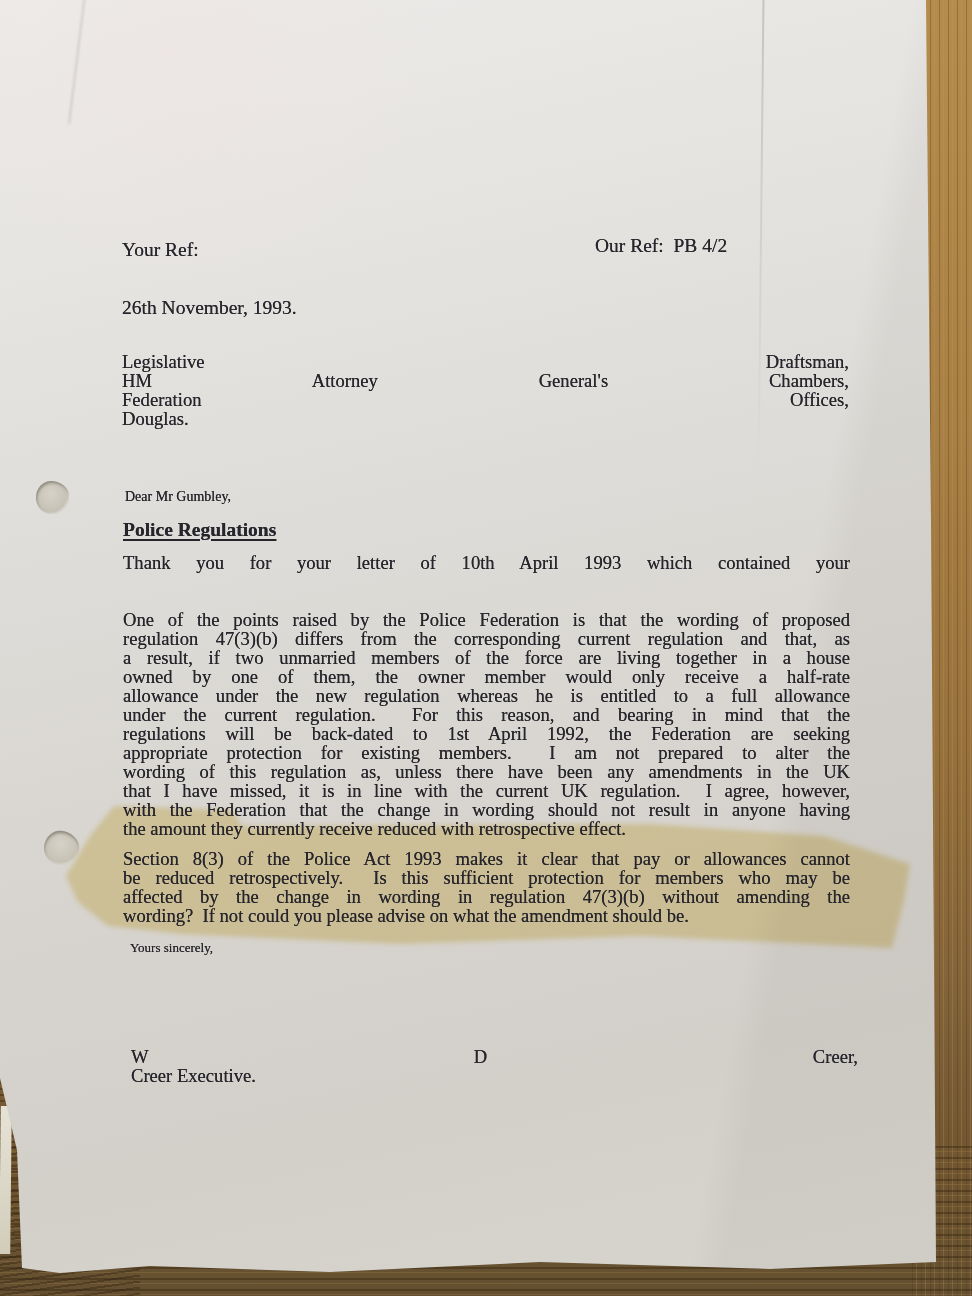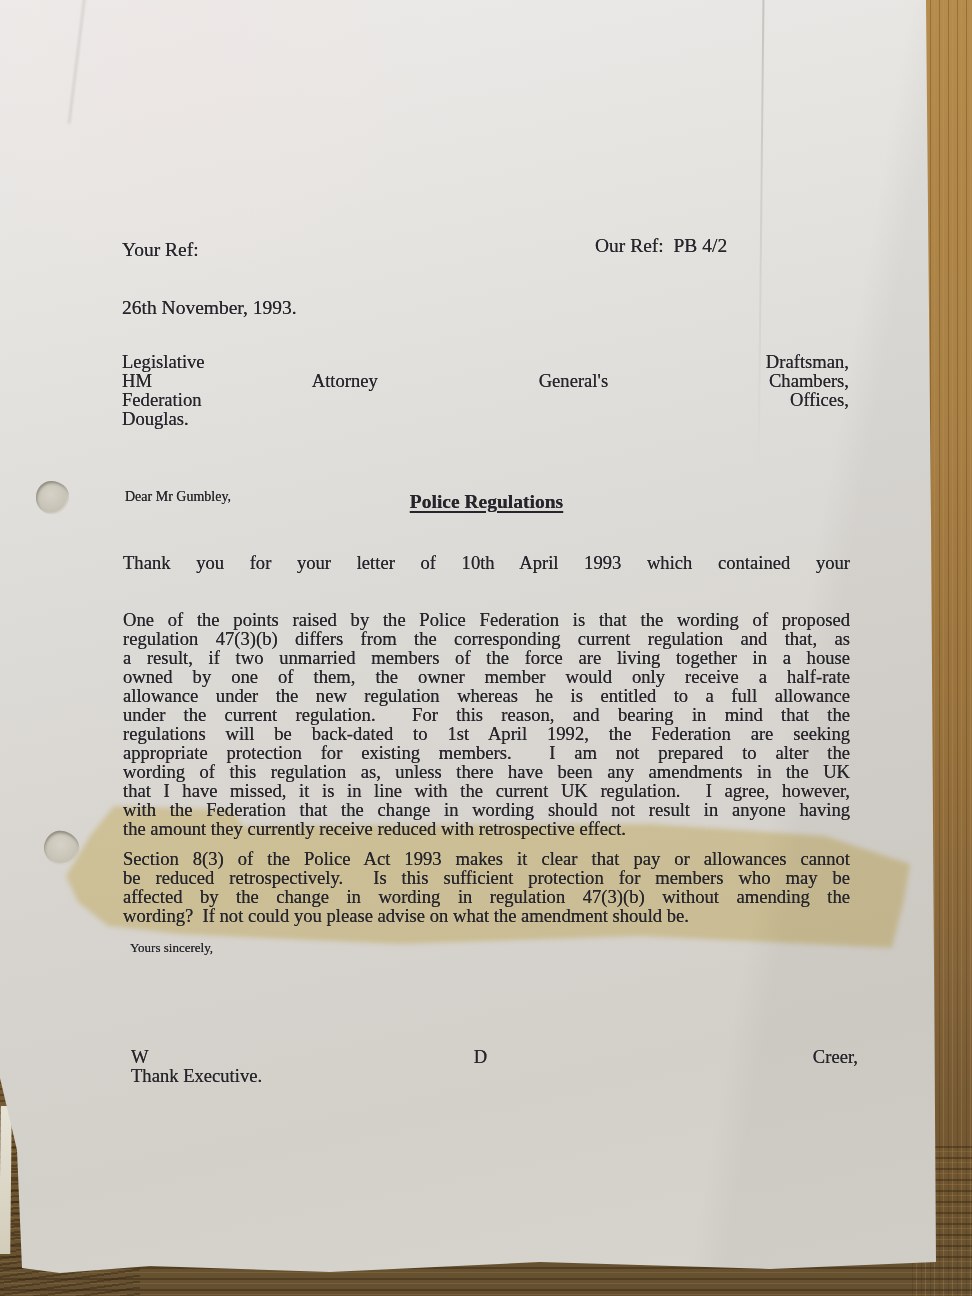--- a/index.html
+++ b/index.html
@@ -114,25 +114,25 @@
 
   <div class="txt refs" style="left:122px;top:240px;">Your Ref:</div>
   <div class="txt refs" style="left:595px;top:236px;">Our Ref:  PB 4/2</div>
 
   <div class="txt" style="left:122px;top:298px;font-size:19.5px;text-align:right;">26th November, 1993.</div>
 
   <div class="txt block" style="left:122px;top:352px;"><div class="jline">Legislative Draftsman,</div><div class="jline">HM Attorney General's Chambers,</div><div class="jline">Federation Offices,</div><div class="jline lastline">Douglas.</div></div>
 
   <div class="txt" style="left:125px;top:459px;font-size:14px;margin-top:28px;">Dear Mr Gumbley,</div>
 
-  <div class="txt subject" style="left:123px;top:492px;width:727px;text-align:center;">Police Regulations</div>
+  <div class="txt subject" style="left:123px;top:520px;width:727px;">Police Regulations</div>
 
   <div class="txt block" style="left:123px;top:553px;"><div class="jline">Thank you for your letter of 10th April 1993 which contained your</div></div>
 
   <div class="txt block" style="left:123px;top:610px;"><div class="jline">One of the points raised by the Police Federation is that the wording of proposed</div><div class="jline">regulation 47(3)(b) differs from the corresponding current regulation and that, as</div><div class="jline">a result, if two unmarried members of the force are living together in a house</div><div class="jline">owned by one of them, the owner member would only receive a half-rate</div><div class="jline">allowance under the new regulation whereas he is entitled to a full allowance</div><div class="jline">under the current regulation.  For this reason, and bearing in mind that the</div><div class="jline">regulations will be back-dated to 1st April 1992, the Federation are seeking</div><div class="jline">appropriate protection for existing members.  I am not prepared to alter the</div><div class="jline">wording of this regulation as, unless there have been any amendments in the UK</div><div class="jline">that I have missed, it is in line with the current UK regulation.  I agree, however,</div><div class="jline">with the Federation that the change in wording should not result in anyone having</div><div class="jline lastline">the amount they currently receive reduced with retrospective effect.</div></div>
 
   <div class="txt block" style="left:123px;top:849px;"><div class="jline">Section 8(3) of the Police Act 1993 makes it clear that pay or allowances cannot</div><div class="jline">be reduced retrospectively.  Is this sufficient protection for members who may be</div><div class="jline">affected by the change in wording in regulation 47(3)(b) without amending the</div><div class="jline lastline">wording?  If not could you please advise on what the amendment should be.</div></div>
 
   <div class="txt" style="left:130px;top:938px;font-size:13px;">Yours sincerely,</div>
 
-  <div class="txt block" style="left:131px;top:1047px;"><div class="jline">W D Creer,</div><div class="jline lastline">Thank Executive.</div></div>
+  <div class="txt block" style="left:131px;top:1047px;"><div class="jline">W D Creer,</div><div class="jline lastline">Creer Executive.</div></div>
 
 </div>
 
 </body></html>

